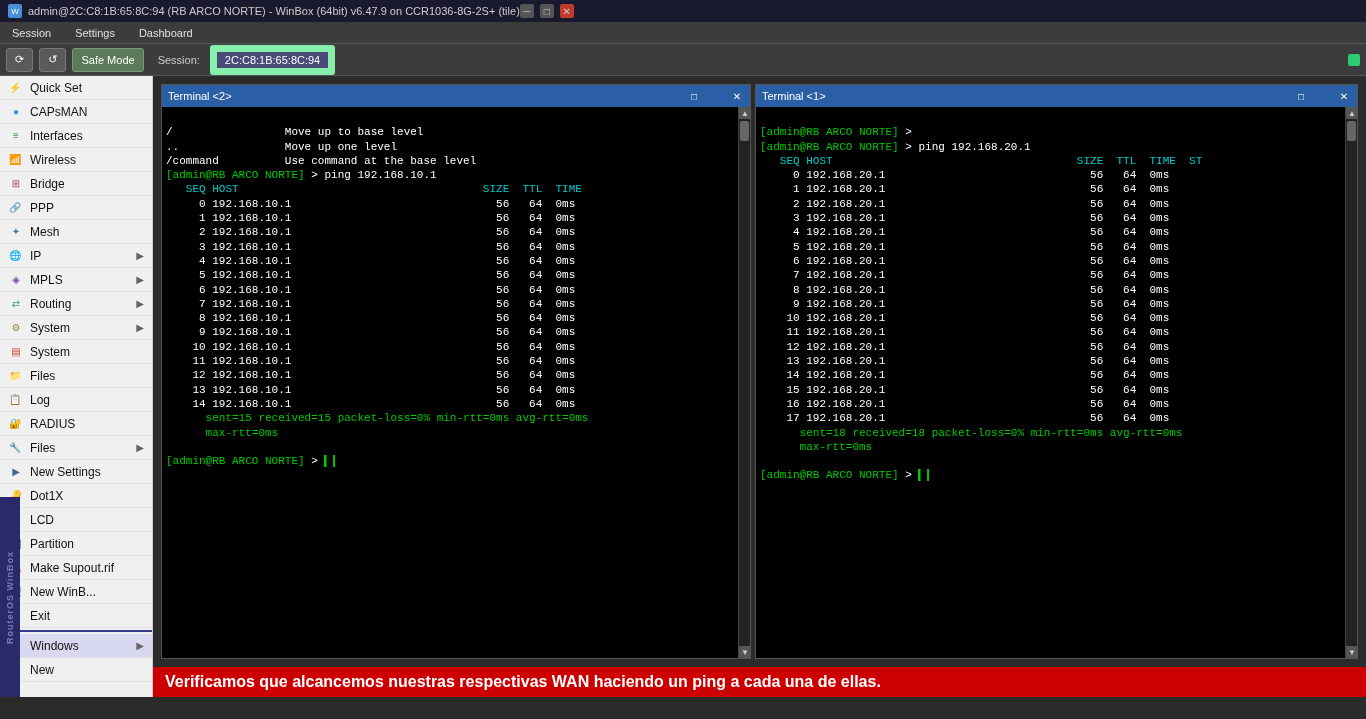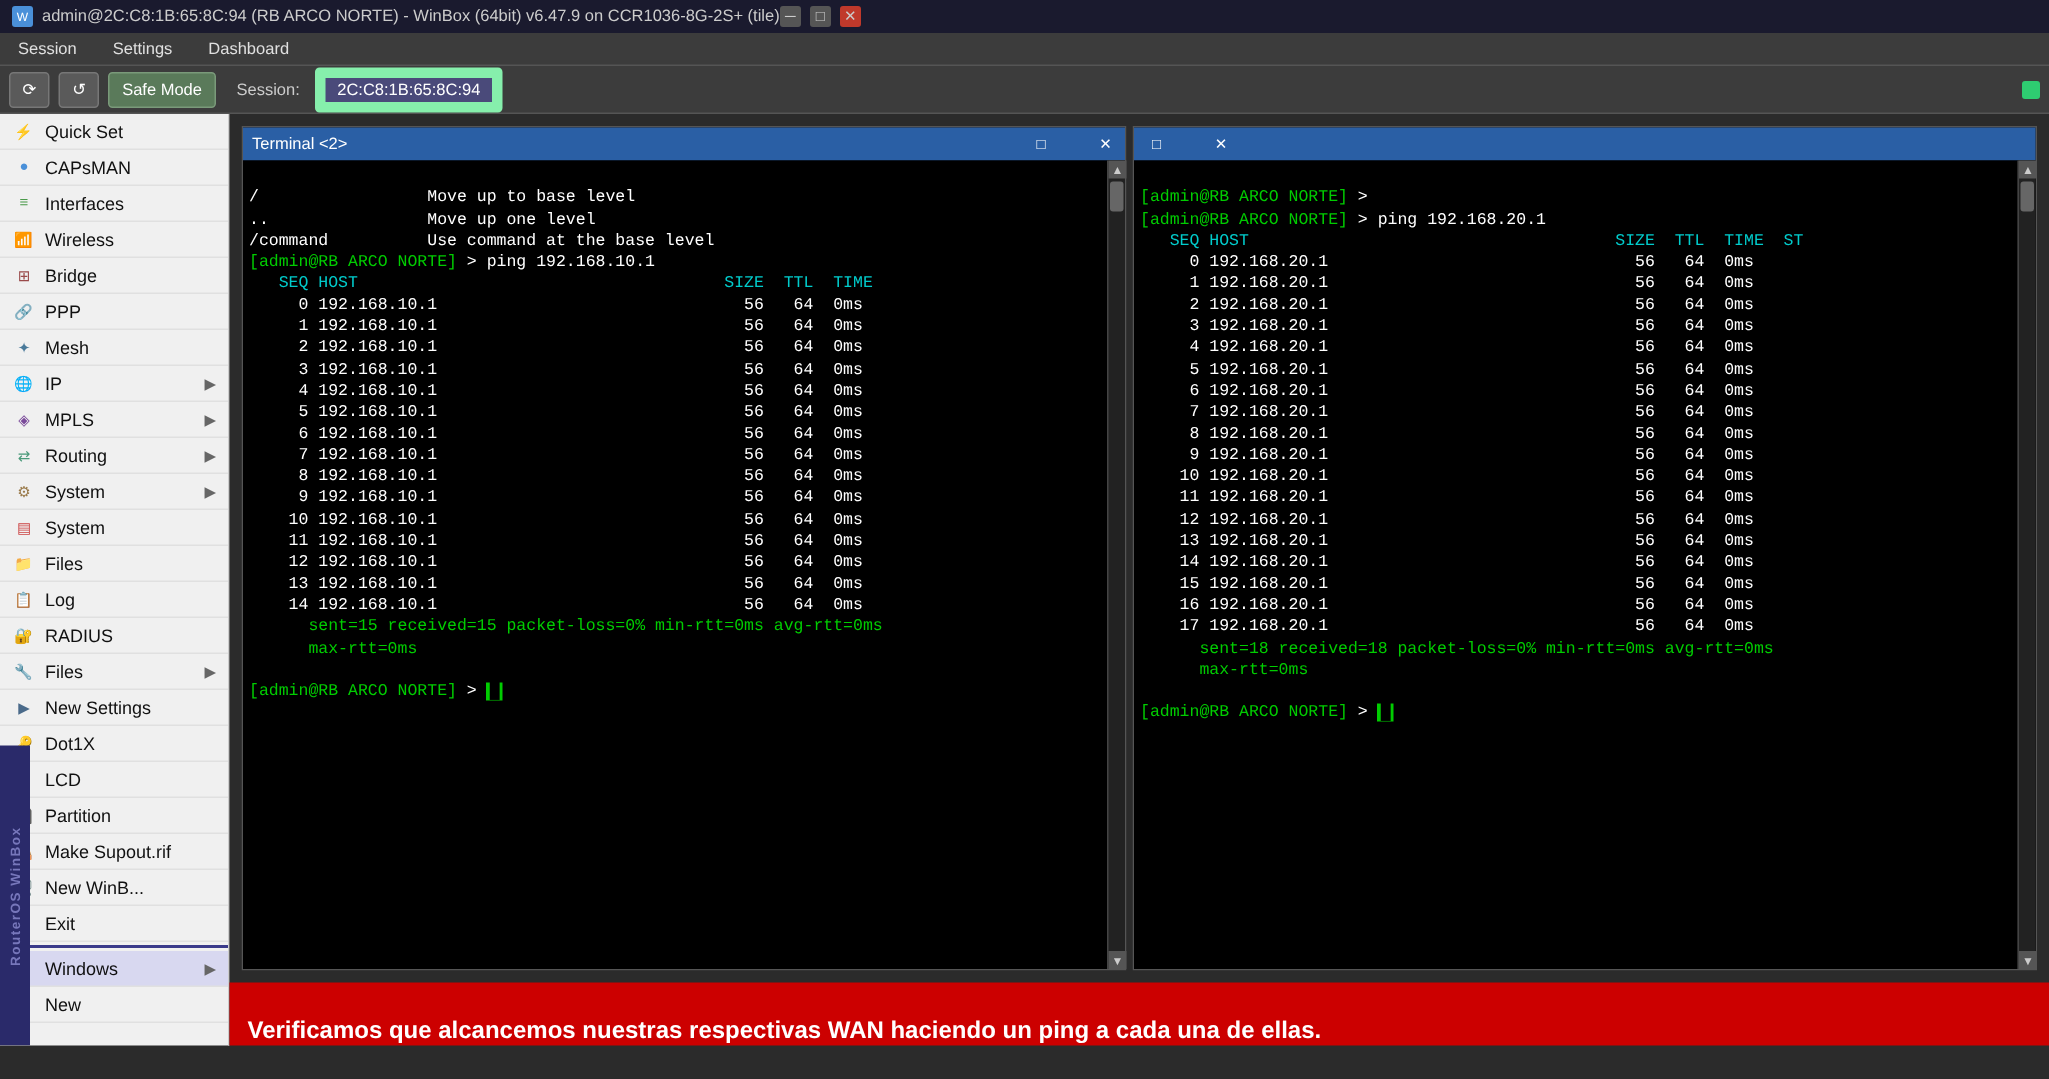--- a/index.html
+++ b/index.html
@@ -269,24 +269,24 @@
       border-radius: 2px;
     }
 
     
     .t-green { color: #00cc00; }
     .t-cyan { color: #00cccc; }
     .t-white { color: #ffffff; }
 
     
     #bottom-bar {
-      height: 42px;
+      height: 30px;
       background: #cc0000;
       display: flex;
-      align-items: flex-end;
+      align-items: center;
       padding: 0 12px;
       font-size: 16px;
       font-weight: bold;
       color: #fff;
       font-family: Arial, sans-serif;
     }
 
     
     .icon-quick-set { color: #ff8c00; }
     .icon-capsman { color: #4a90d9; }
@@ -497,20 +497,21 @@
           <div class="scroll-btn">▲</div>
           <div class="scroll-track">
             <div class="scroll-thumb"></div>
           </div>
           <div class="scroll-btn">▼</div>
         </div>
       </div>
 
       <div class="terminal-window right">
         <div class="terminal-titlebar blue">
+          <span class="terminal-title-text">Terminal &lt;1&gt;</span>
           <span class="terminal-ctrl">□</span>
           <span class="terminal-ctrl">✕</span>
         </div>
         <div class="terminal-body">
 <span class="t-green">[admin@RB ARCO NORTE]</span><span class="t-white"> &gt;</span>
 <span class="t-green">[admin@RB ARCO NORTE]</span><span class="t-white"> &gt; ping 192.168.20.1</span>
 <span class="t-cyan">   SEQ HOST                                     SIZE  TTL  TIME  ST</span>
 <span class="t-white">     0 192.168.20.1                               56   64  0ms
      1 192.168.20.1                               56   64  0ms
      2 192.168.20.1                               56   64  0ms

